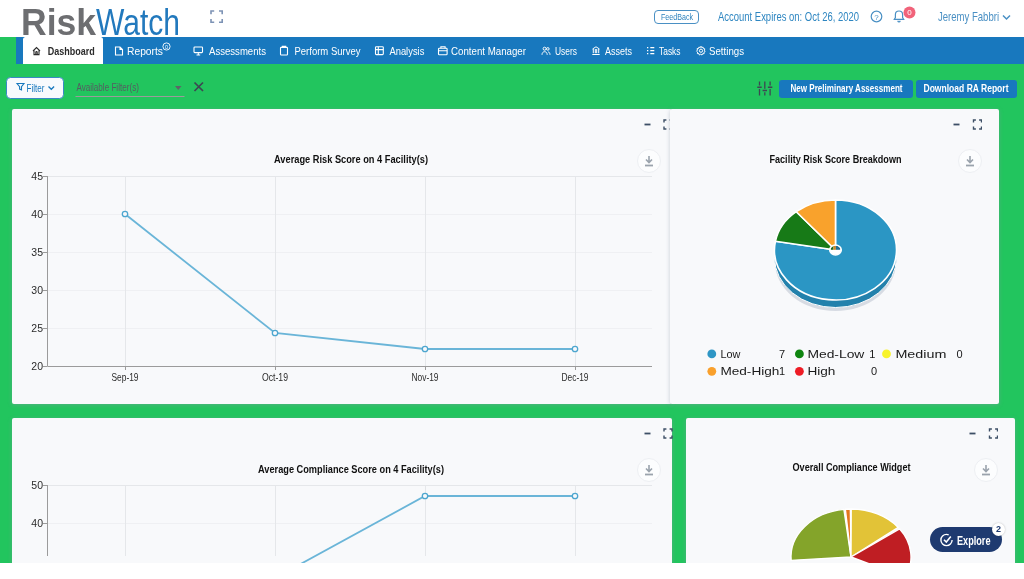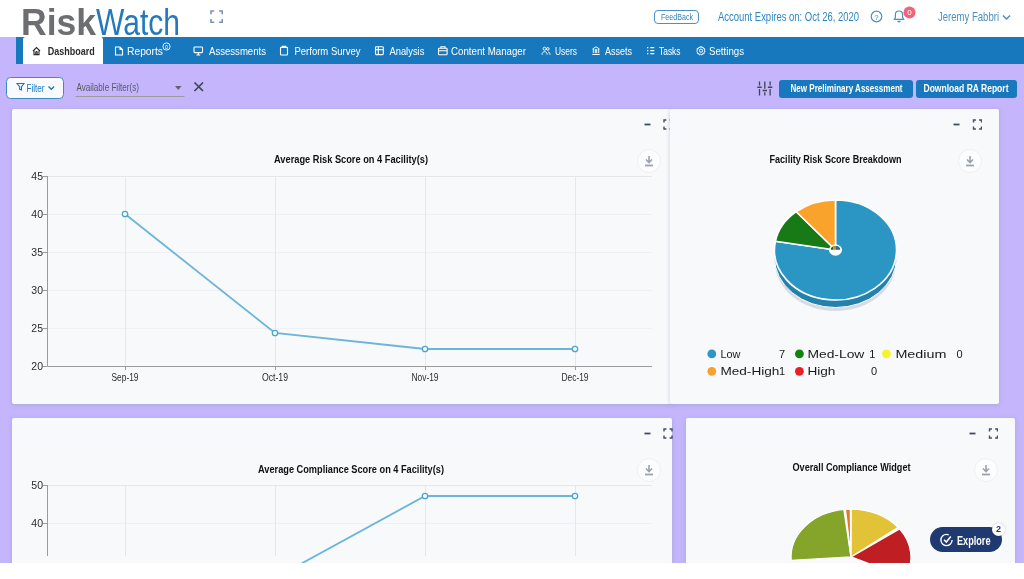--- a/index.html
+++ b/index.html
@@ -1,17 +1,17 @@
 <!DOCTYPE html>
 <html><head>
 <meta charset="utf-8">
 <style>
 *{margin:0;padding:0;box-sizing:border-box}
 html,body{width:1024px;height:579px;overflow:hidden}
-#page{position:relative;width:1024px;height:563px;overflow:hidden;background:#c4b5fd;font-family:"Liberation Sans",sans-serif}
+#page{position:relative;width:1024px;height:563px;overflow:hidden;background:#22c55e;font-family:"Liberation Sans",sans-serif}
 .abs{position:absolute}
 #header{position:absolute;top:0;left:0;width:1024px;height:37px;background:#fff}
 #nav{position:absolute;top:37px;left:16px;width:1024px;height:27px;background:#1878be}
 .card{position:absolute;background:#f8f9fb;border-radius:2px;box-shadow:0 1px 4px rgba(140,150,170,.45)}
 .dlbtn{position:absolute;width:24px;height:24px;border-radius:50%;background:#fcfdfe;border:1px solid #edeff3;display:flex;align-items:center;justify-content:center}
 #footer{position:absolute;left:0;top:556px;width:1024px;height:23px;background:#fcfcfd;border-top:1px solid #e3e6ea;z-index:30}
 #explore{position:absolute;left:930px;top:527px;width:72px;height:25px;border-radius:13px;background:#1e3a70;z-index:25;display:flex;align-items:center;justify-content:center;gap:6px;color:#fff;font-size:12.5px;font-weight:bold}
 #explorebadge{position:absolute;left:992px;top:523px;width:13px;height:13px;border-radius:50%;background:#fff;z-index:26;color:#1e3a70;font-size:9px;font-weight:bold;text-align:center;line-height:13px;box-shadow:0 0 2px rgba(0,0,0,.25)}
 .wedge{position:absolute;z-index:31}
 text{font-family:"Liberation Sans",sans-serif}

